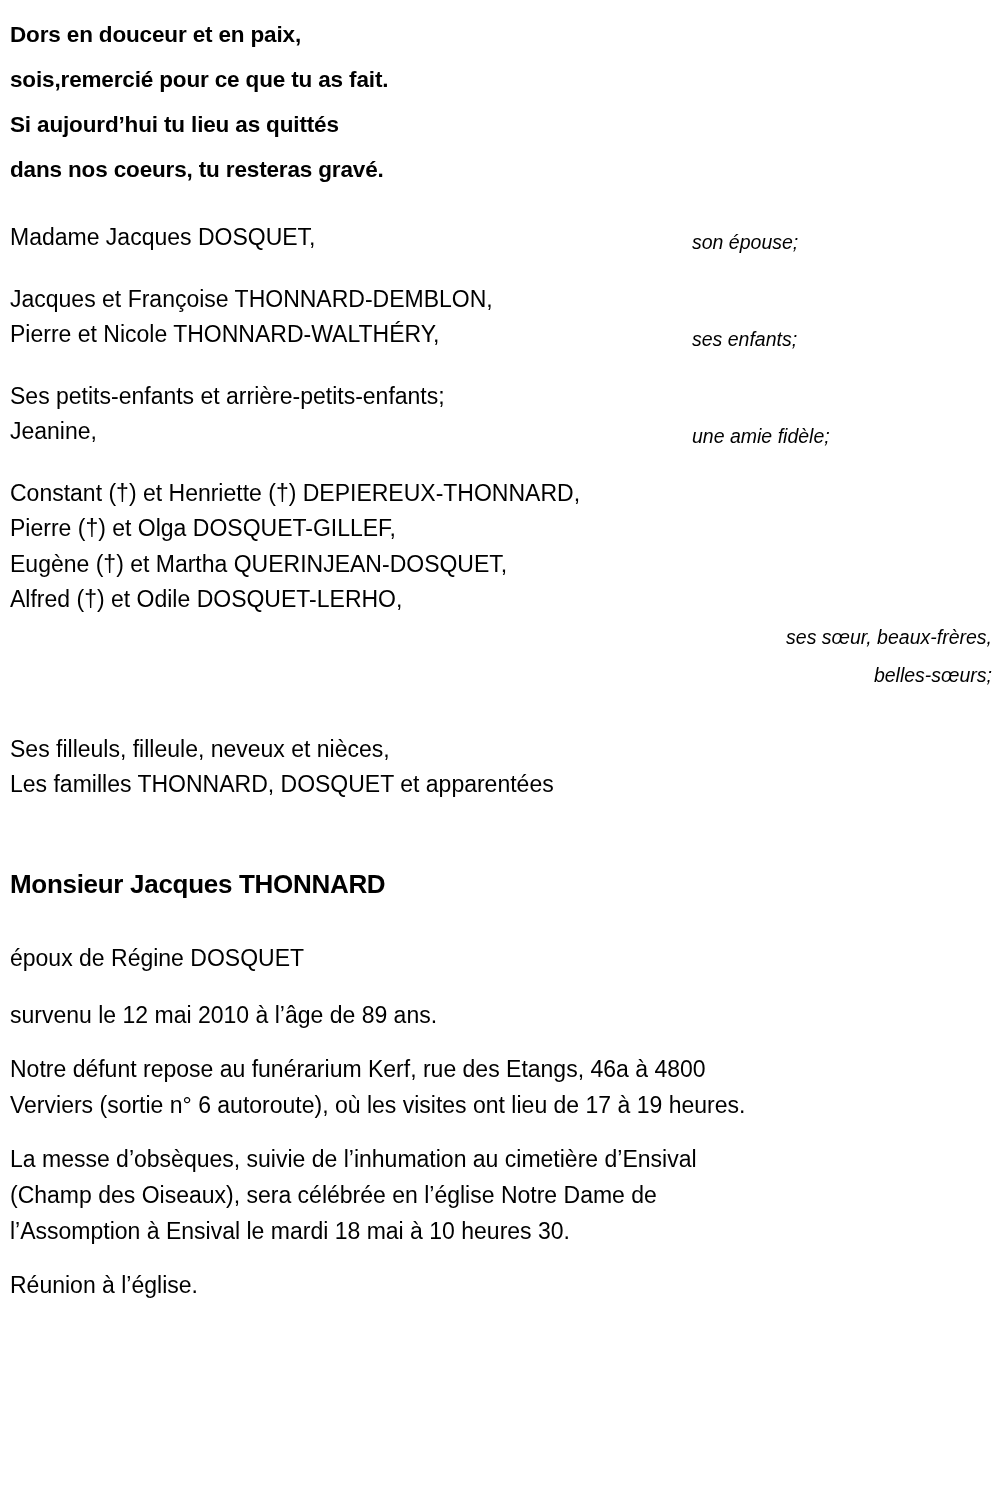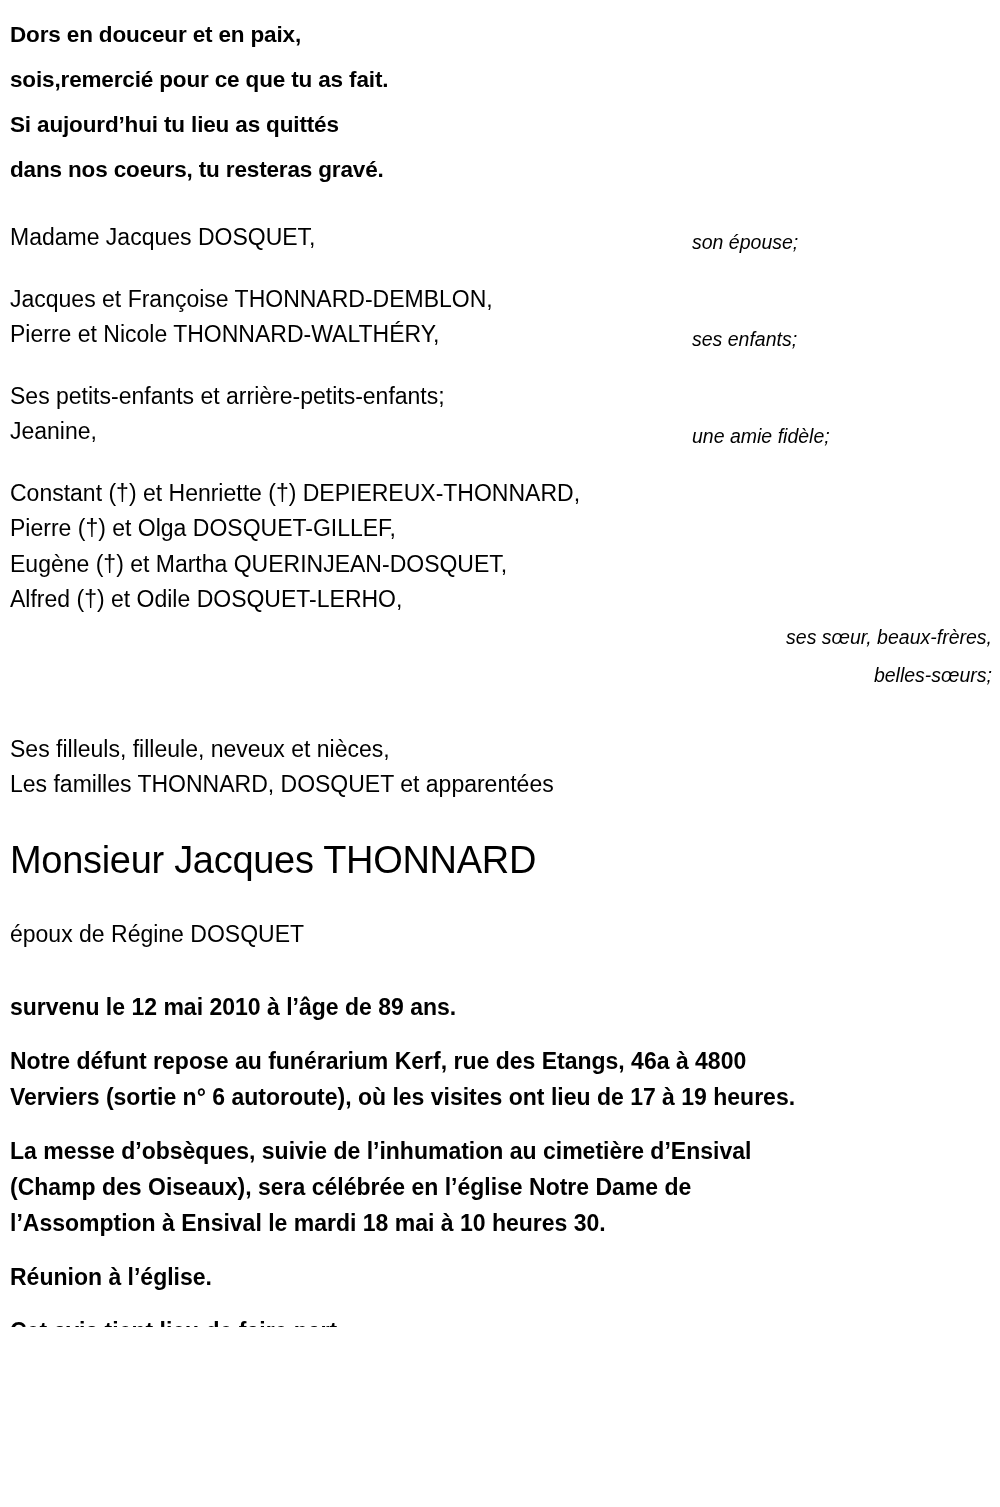--- a/index.html
+++ b/index.html
@@ -80,39 +80,38 @@
   
   .announce {
     font-size: 23px;
     line-height: 34px;
     margin-top: 38px;
     white-space: pre;
   }
 
   
   .deceased-name {
-    font-size: 38px;
-    font-weight: normal;
+    font-size: 26px;
+    font-weight: bold;
     line-height: 50px;
     letter-spacing: -0.3px;
-    margin-top: 32px;
+    margin-top: 56px;
     white-space: pre;
   }
 
   .spouse-of {
     font-size: 23px;
     line-height: 34px;
     margin-top: 32px;
     white-space: pre;
   }
 
   
   .details {
-    margin-top: 38px;
-    font-weight: bold;
+    margin-top: 22px;
   }
   .detail-para {
     font-size: 23px;
     line-height: 36px;
     margin-bottom: 18px;
     max-width: 985px;
   }
   .detail-para:last-child {
     margin-bottom: 0;
   }

